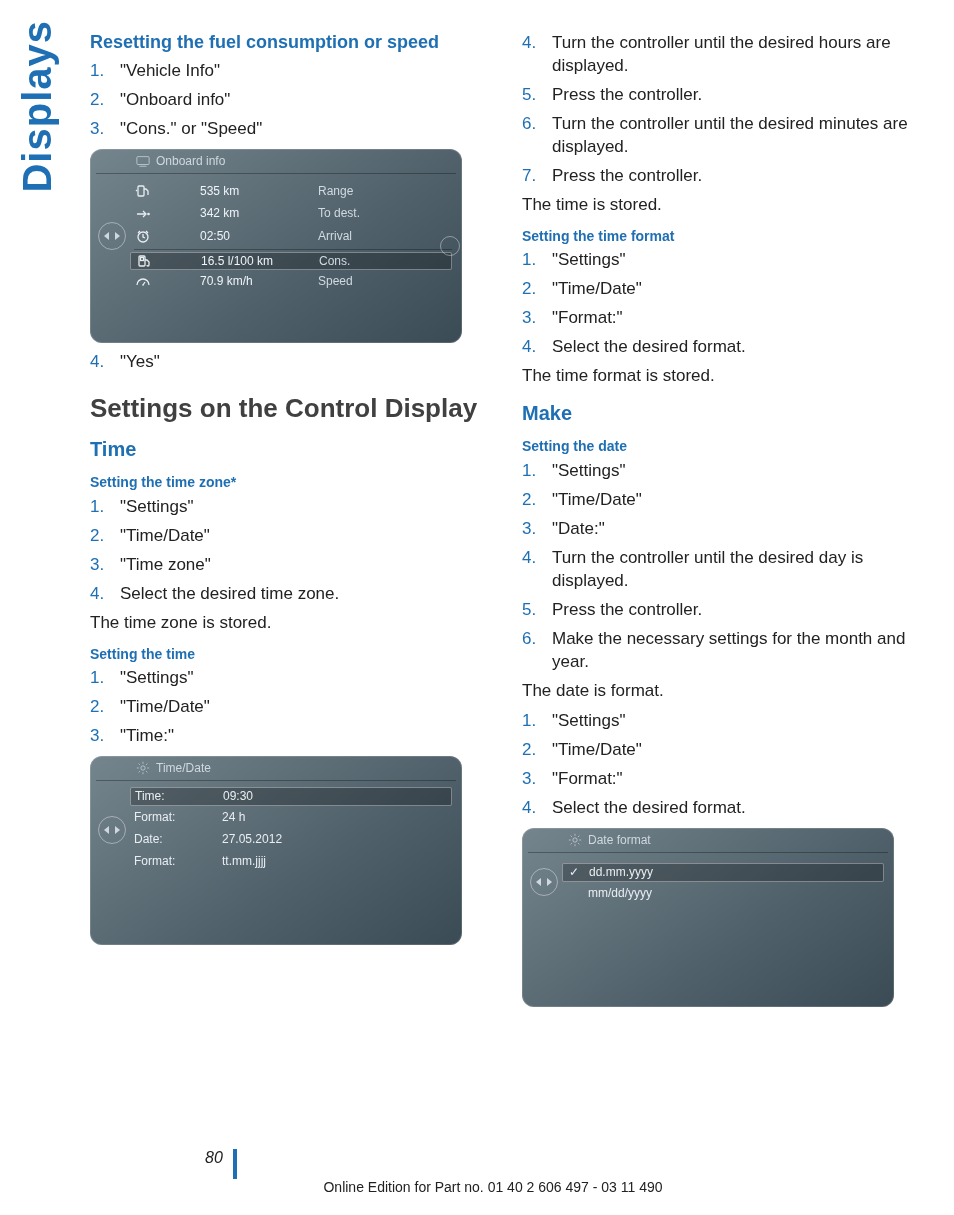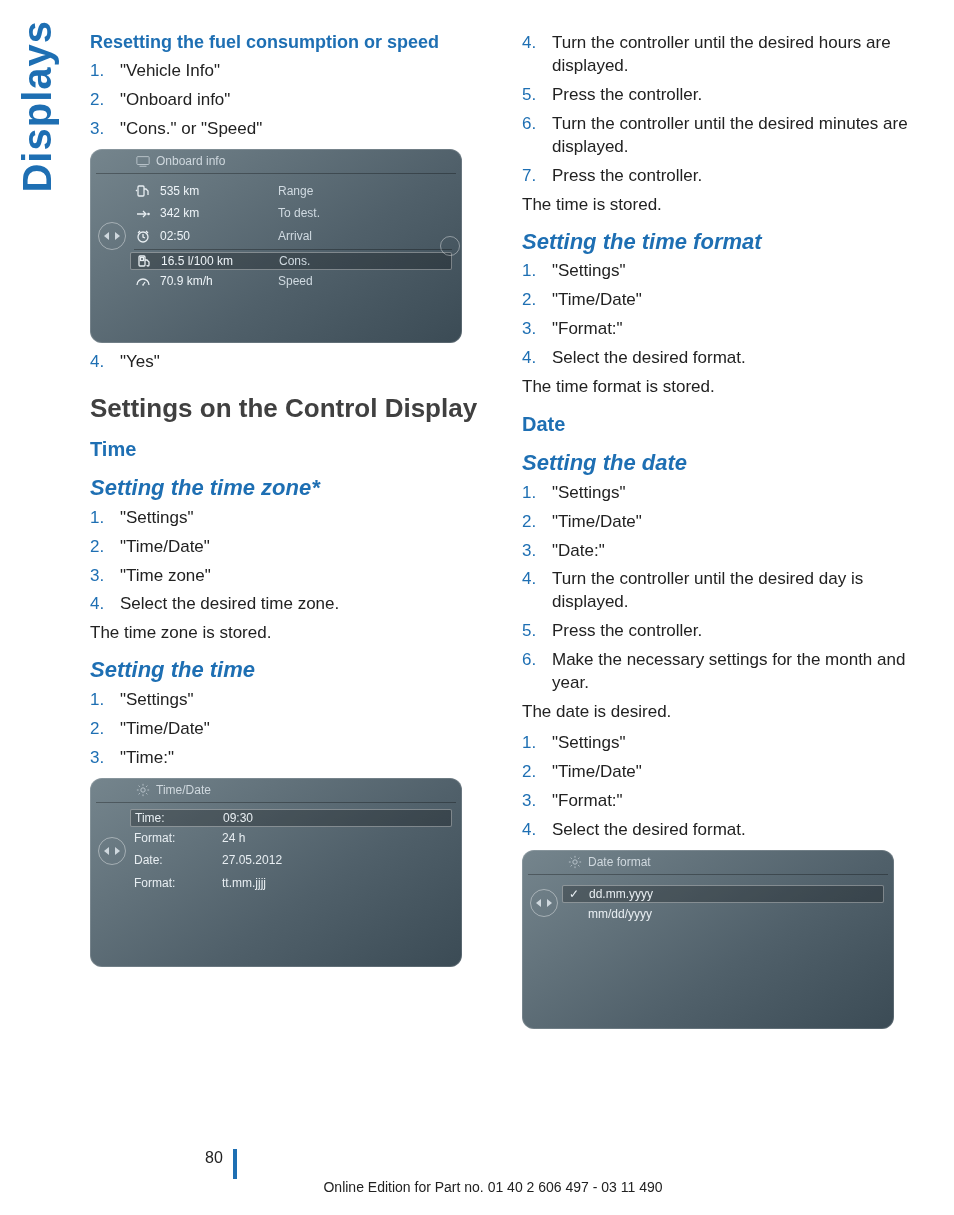--- a/index.html
+++ b/index.html
@@ -54,24 +54,23 @@
     line-height: 1.15;
   }
   h3.mid {
     color: #1e6fb3;
     font-size: 20px;
     font-weight: 700;
     margin: 12px 0 4px 0;
   }
   h4.sub {
     color: #1e6fb3;
-    font-size: 22px;
+    font-size: 14px;
     font-weight: 700;
     margin: 10px 0 4px 0;
-    font-style: italic;
   }
   ol.steps {
     list-style: none;
     padding: 0;
     margin: 0 0 6px 0;
   }
   ol.steps > li {
     display: flex;
     gap: 10px;
     margin: 2px 0 6px 0;
@@ -150,21 +149,21 @@
     padding: 0 4px;
     margin-left: -4px;
   }
   .idrive .row .icon {
     width: 18px;
     display:flex;align-items:center;justify-content:center;
     color:#e8eef2;
     flex-shrink:0;
   }
   .idrive .row .icon svg { width:16px; height:16px; }
-  .idrive .val { min-width: 110px; color:#eef4f8;}
+  .idrive .val { min-width: 110px; color:#eef4f8;margin-left:40px;}
   .idrive .lab { color:#d0dae1; }
   .idrive .divider { border-top:1px solid rgba(0,0,0,0.3); margin:2px 0; }
   .idrive .rightedge {
     position:absolute; right:2px; top:50%; transform:translateY(-50%);
     width:18px; height:18px; border:1px solid rgba(255,255,255,0.4); border-radius:50%;
   }
   .idrive .check {
     width: 14px;
     flex-shrink:0;
     color:#e8eef2;
@@ -179,20 +178,21 @@
     text-align: center;
     font-size: 14px;
     color: #222;
   }
   .pagenum {
     position: absolute;
     left: 205px;
     bottom: 46px;
     font-size: 16px;
     color: #222;
+    font-style: italic;
   }
   .pagenum::after {
     content:"";
     display:block;
     position:absolute;
     left: 28px;
     bottom: -10px;
     width: 4px;
     height: 30px;
     background:#1e6fb3;
@@ -420,21 +420,21 @@
             <span class="num">3.</span>
             <span>"Format:"</span>
           </li>
           <li>
             <span class="num">4.</span>
             <span>Select the desired format.</span>
           </li>
         </ol>
       <p class="para">The time format is stored.</p>
 
-      <h3 class="mid">Date</h3>
+      <h3 class="mid">Make</h3>
 
       <h4 class="sub">Setting the date</h4>
       <ol class="steps" id="sd-steps">
           <li>
             <span class="num">1.</span>
             <span>"Settings"</span>
           </li>
           <li>
             <span class="num">2.</span>
             <span>"Time/Date"</span>
@@ -449,21 +449,21 @@
           </li>
           <li>
             <span class="num">5.</span>
             <span>Press the controller.</span>
           </li>
           <li>
             <span class="num">6.</span>
             <span>Make the necessary settings for the month and year.</span>
           </li>
         </ol>
-      <p class="para">The date is desired.</p>
+      <p class="para">The date is format.</p>
 
       <ol class="steps" id="df-steps">
           <li>
             <span class="num">1.</span>
             <span>"Settings"</span>
           </li>
           <li>
             <span class="num">2.</span>
             <span>"Time/Date"</span>
           </li>

